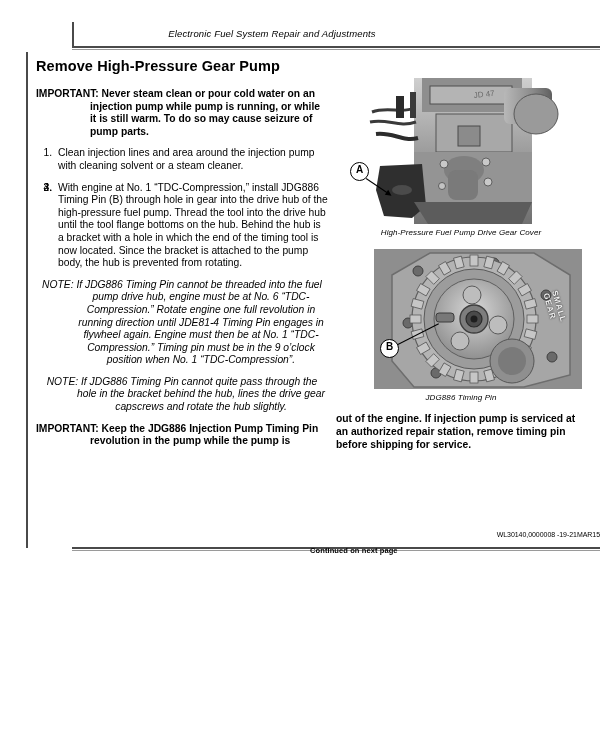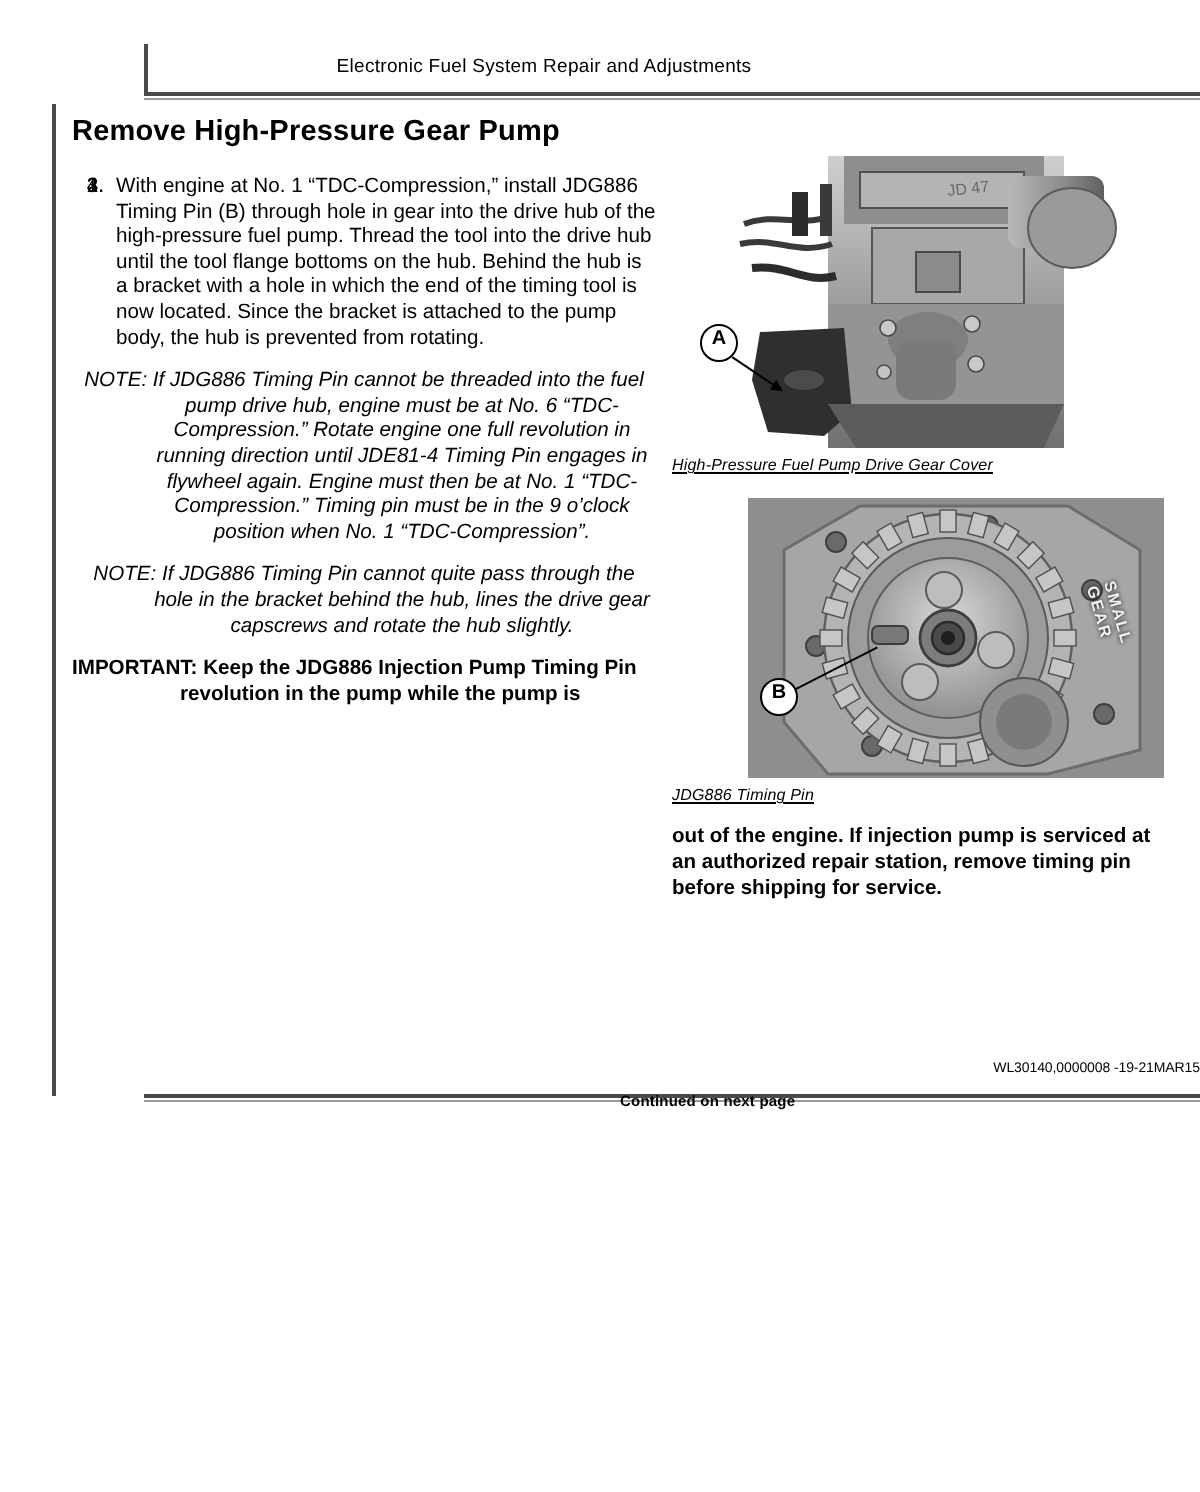--- a/index.html
+++ b/index.html
@@ -22,20 +22,21 @@
     left: 0; top: 0;
     width: 600px; height: 746px;
   }
 
   .running-head {
     position: absolute;
     left: 0; top: 28px;
     width: 544px;
     text-align: center;
     font-size: 9.5px;
+    font-style: italic;
     letter-spacing: .15px;
   }
 
   .rule {
     position: absolute;
     background: #2a2a2a;
   }
   .rule-head {          
     left: 72px; top: 46px;
     width: 528px; height: 2px;
@@ -119,24 +120,23 @@
     left: 2px; top: 0;
     width: 14px;
     text-align: right;
   }
 
   
   .figure { margin: 0 0 10px 0; }
   .figcap {
     font-size: 8px;
     font-style: italic;
-    text-align: left;
+    text-align: center;
     margin-top: 4px;
     letter-spacing: .1px;
-    text-decoration: underline;
   }
   .photo {
     position: relative;
     overflow: hidden;
     background: #b7b7b7;
   }
   #photo-a { width: 250px; height: 146px; margin-left: 0; }
   #photo-b { width: 208px; height: 140px; margin-left: 38px; }
 
   
@@ -208,23 +208,25 @@
   <div class="rule rule-head"></div>
   <div class="rule rule-head-2"></div>
   <div class="rule rule-left-body"></div>
   <div class="rule rule-foot"></div>
   <div class="rule rule-foot-2"></div>
 
   <div class="col-left">
 
     <h1 class="section-title">Remove High-Pressure Gear Pump</h1>
 
+    <p class="para bold hang">IMPORTANT: Never steam clean or pour cold water on an injection pump while pump is running, or while it is still warm. To do so may cause seizure of pump parts.</p>
 
     <div class="numitem">
       <span class="num">1.</span>
+      <span>Clean injection lines and area around the injection pump with cleaning solvent or a steam cleaner.</span>
     </div>
 
     <div class="numitem">
       <span class="num">2.</span>
     </div>
 
     <div class="numitem">
       <span class="num">3.</span>
     </div>
 

